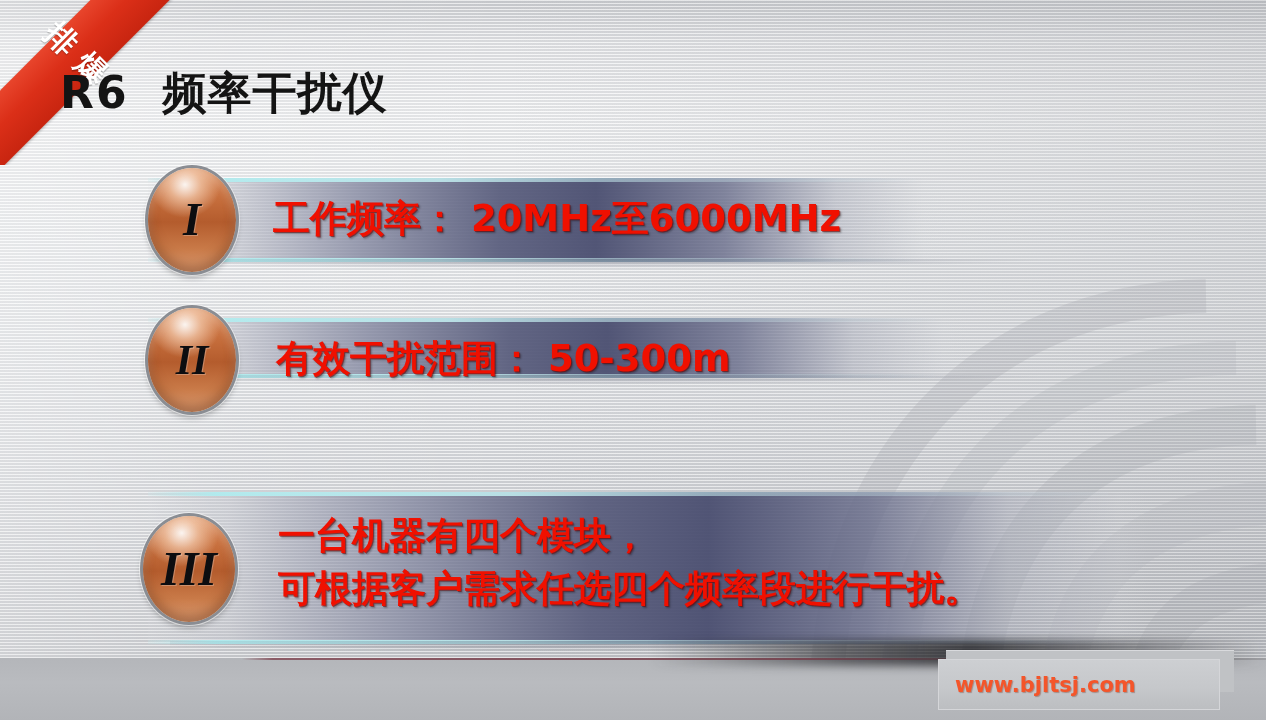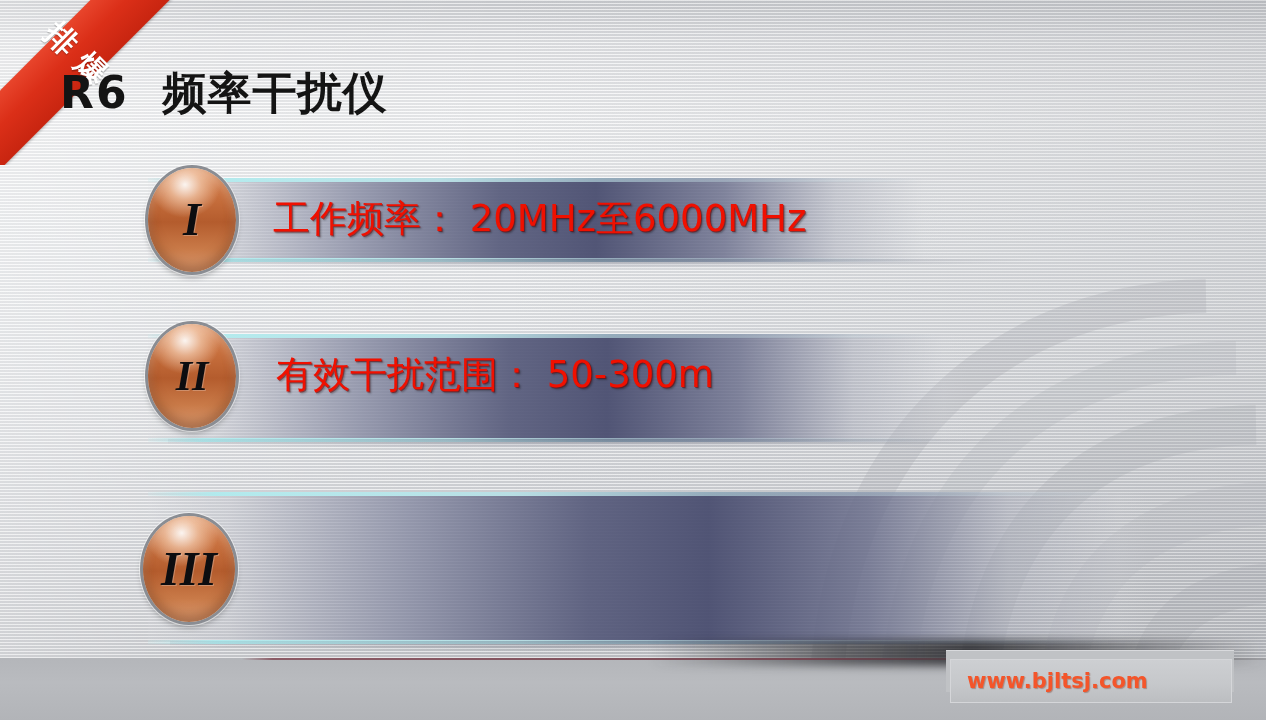--- a/index.html
+++ b/index.html
@@ -176,38 +176,38 @@
     font-weight:bold;
     color:#0d0d10;
     line-height:1;
     text-shadow:1px 1px 0 rgba(255,255,255,0.25);
   }
 
   
   .row-text {
     position:absolute;
     color:#f01000;
-    font-weight:normal;
+    font-weight:bold;
     font-family:"DejaVu Sans", sans-serif;
     white-space:nowrap;
     text-shadow:
       1px 1px 0 rgba(120,0,0,0.55),
       2px 2px 2px rgba(0,0,0,0.30);
     z-index:2;
   }
 
   
   #row1 { left:148px; top:178px; width:1000px; height:84px; }
   #row1 .bar { width:800px; }
   #row1 .badge { left:0px; top:-10px; width:88px; height:104px; }
   #row1 .badge span { font-size:46px; }
   #row1 .row-text { left:125px; top:16px; font-size:37px; }
 
   
-  #row2 { left:148px; top:334px; width:1000px; height:108px; }
+  #row2 { left:148px; top:318px; width:1000px; height:60px; }
   #row2 .bar { width:820px; }
   #row2 .badge { left:0px; top:-10px; width:88px; height:104px; }
   #row2 .badge span { font-size:42px; }
   #row2 .row-text { left:128px; top:16px; font-size:37px; }
 
   
   #row3 { left:148px; top:492px; width:1120px; height:152px; }
   #row3 .bar { width:1000px; }
   #row3 .badge { left:-5px; top:24px; width:92px; height:106px; }
   #row3 .badge span { font-size:48px; }
@@ -259,22 +259,22 @@
   }
   .url-plate .back {
     position:absolute;
     left:8px; top:0;
     width:288px; height:42px;
     background:#c0c2c5;
     border-top:1px solid #d9dadd;
   }
   .url-plate .front {
     position:absolute;
-    left:12px; top:9px;
-    width:282px; height:44px;
+    left:0; top:9px;
+    width:282px; height:51px;
     background:linear-gradient(to bottom,#cdcfd2 0%,#c6c8cb 55%,#bcbec1 100%);
     border:1px solid #d5d6d9;
     display:flex; align-items:center;text-align:right;
   }
   .url-text {
     margin-left:16px;
     color:#f4552a;
     font-size:21px;
     font-weight:bold;
     font-family:"DejaVu Sans", sans-serif;
@@ -335,20 +335,24 @@
     </div>
     <div class="row-text">有效干扰范围： 50-300m</div>
   </div>
 
   <div class="row" id="row3">
     <div class="bar"></div>
     <div class="bar-shadow"></div>
     <div class="badge">
       <span>III</span>
     </div>
+    <div class="row-text">
+      <div>一台机器有四个模块，</div>
+      <div>可根据客户需求任选四个频率段进行干扰。</div>
+    </div>
   </div>
 
   <div class="footer-band"></div>
   <div class="footer-dark"></div>
   <div class="footer-rule"></div>
 
 
   <div class="url-plate">
     <div class="back"></div>
     <div class="front">

